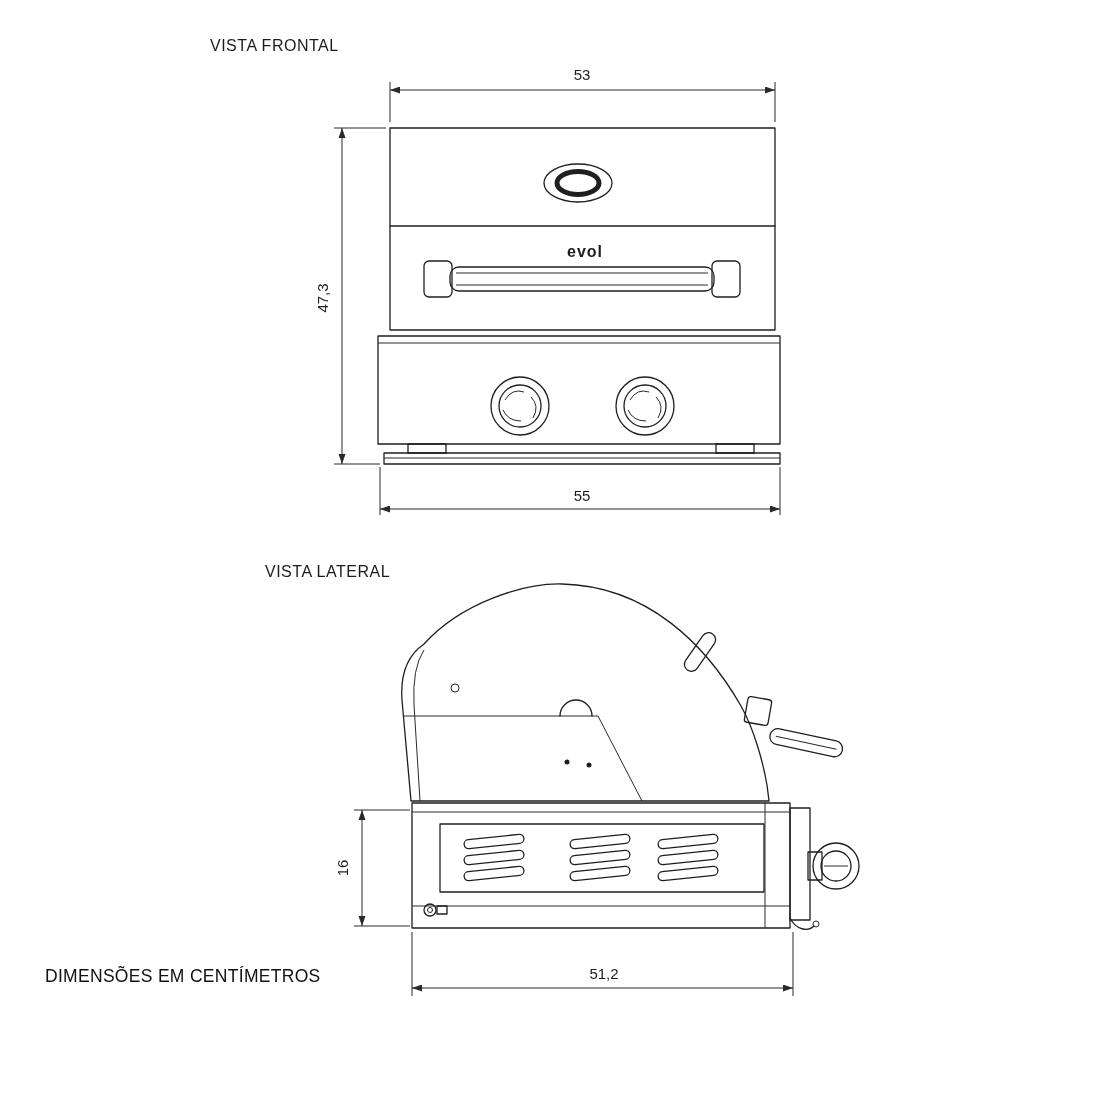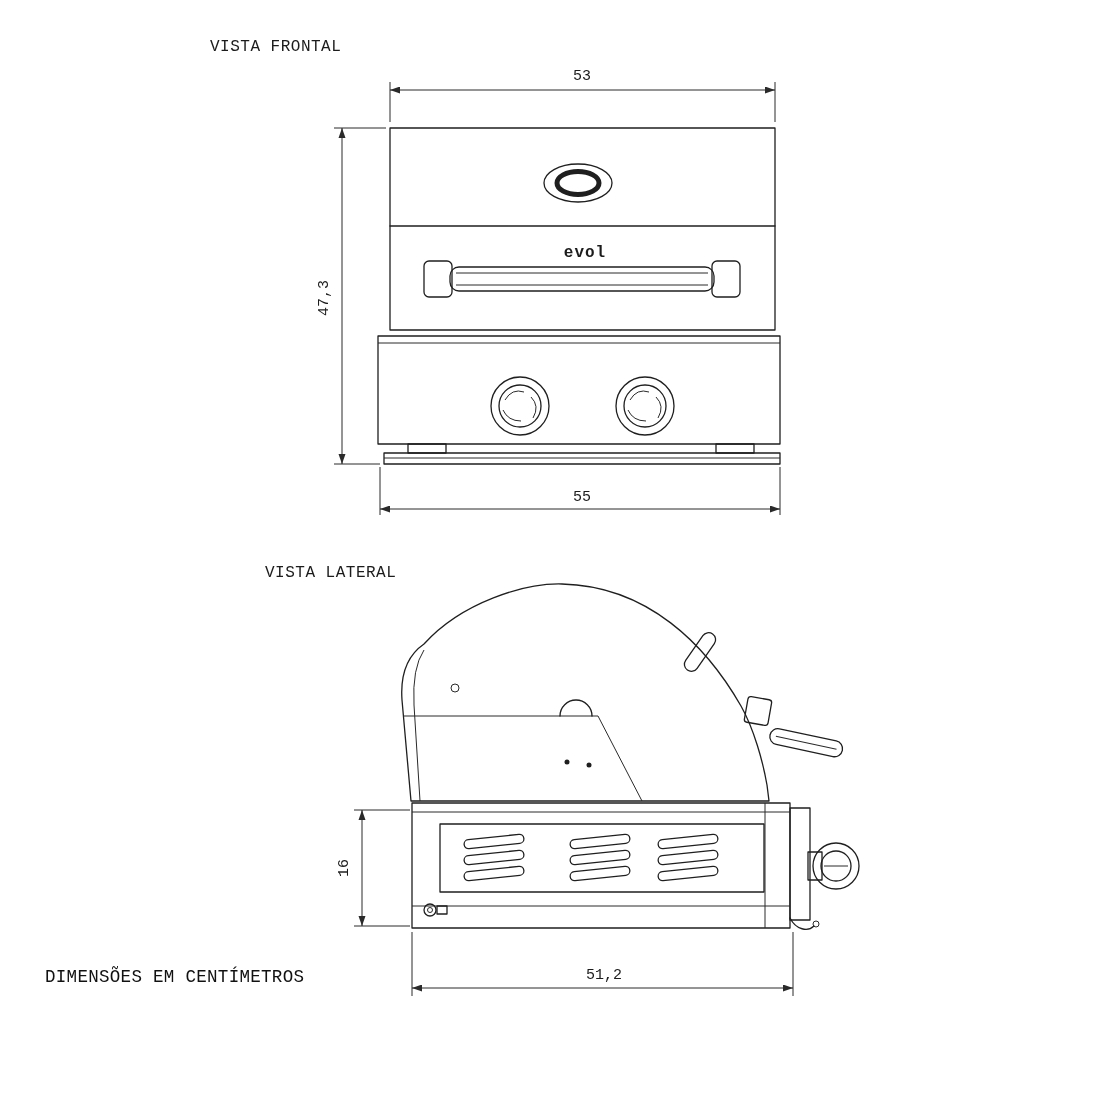--- a/index.html
+++ b/index.html
@@ -5,21 +5,21 @@
   html, body {
     margin: 0;
     padding: 0;
     background: #ffffff;
   }
   .canvas {
     position: relative;
     width: 1008px;
     height: 1100px;
     background: #ffffff;
-    font-family: Liberation Mono, monospace;
+    font-family: Liberation Sans, sans-serif;
   }
   svg { display: block; }
   .obj {
     fill: none;
     stroke: #1f1f1f;
     stroke-width: 1.3;
     stroke-linejoin: round;
     stroke-linecap: round;
   }
   .thin {

